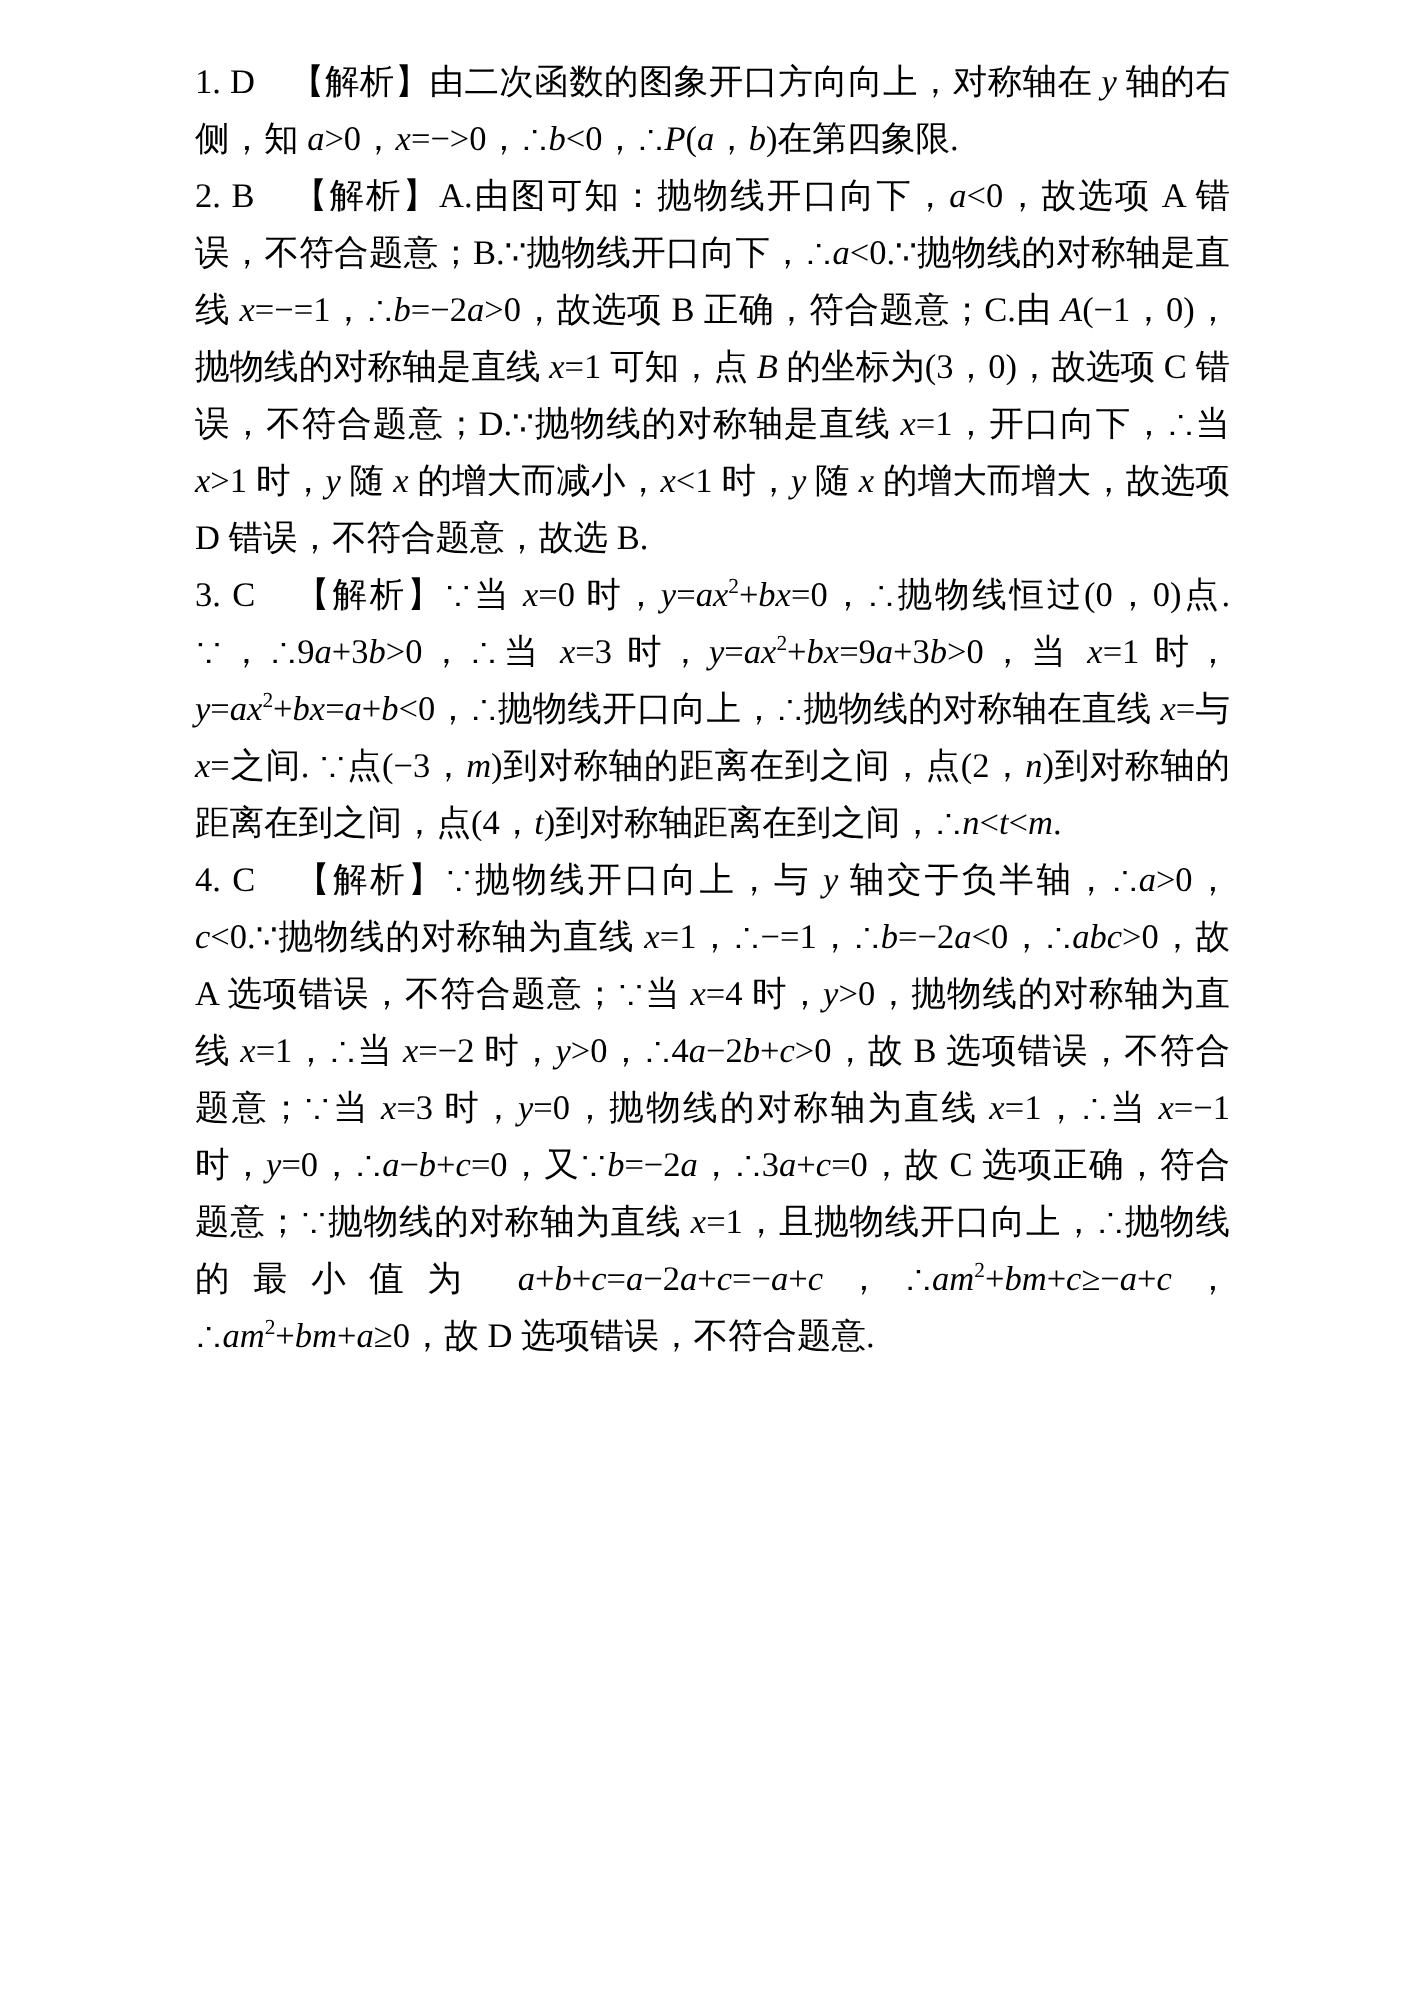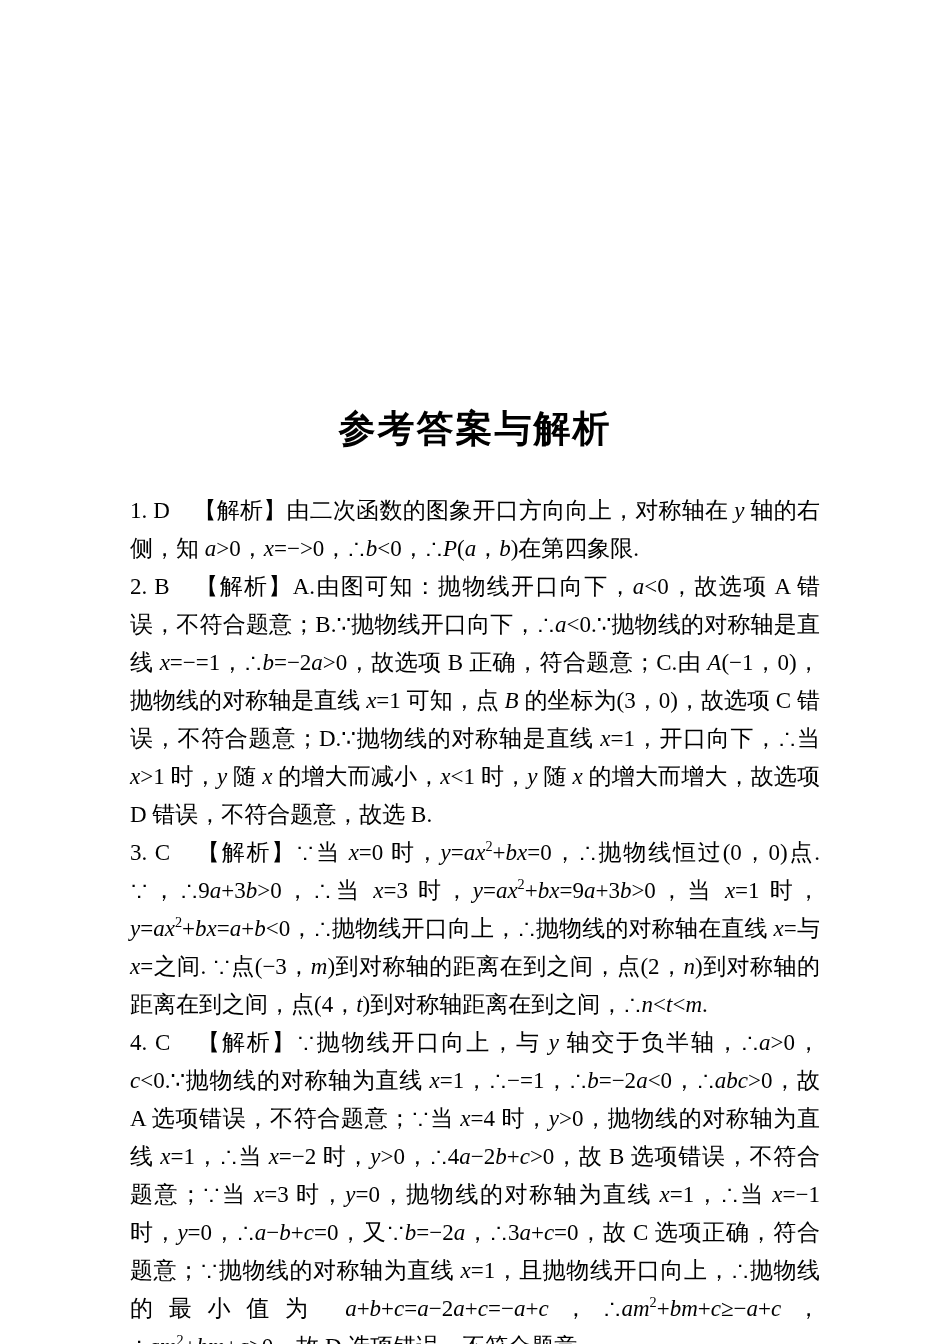--- a/index.html
+++ b/index.html
@@ -47,20 +47,19 @@
   sup {
     font-size: 0.62em;
     line-height: 0;
     vertical-align: super;
   }
 </style>
 </head>
 <body>
 
 <div class="page">
-  <h1 class="title">参考答案与解析</h1>
   <div class="content">
       <p class="para"><span>1. D　【解析】由二次函数的图象开口方向向上，对称轴在 </span><span class="var">y</span><span> 轴的右侧，知 </span><span class="var">a</span><span>&gt;0，</span><span class="var">x</span><span>=−&gt;0，∴</span><span class="var">b</span><span>&lt;0，∴</span><span class="var">P</span><span>(</span><span class="var">a</span><span>，</span><span class="var">b</span><span>)在第四象限.</span></p>
       <p class="para"><span>2. B　【解析】A.由图可知：抛物线开口向下，</span><span class="var">a</span><span>&lt;0，故选项 A 错误，不符合题意；B.∵抛物线开口向下，∴</span><span class="var">a</span><span>&lt;0.∵抛物线的对称轴是直线 </span><span class="var">x</span><span>=−=1，∴</span><span class="var">b</span><span>=−2</span><span class="var">a</span><span>&gt;0，故选项 B 正确，符合题意；C.由 </span><span class="var">A</span><span>(−1，0)，抛物线的对称轴是直线 </span><span class="var">x</span><span>=1 可知，点 </span><span class="var">B</span><span> 的坐标为(3，0)，故选项 C 错误，不符合题意；D.∵抛物线的对称轴是直线 </span><span class="var">x</span><span>=1，开口向下，∴当 </span><span class="var">x</span><span>&gt;1 时，</span><span class="var">y</span><span> 随 </span><span class="var">x</span><span> 的增大而减小，</span><span class="var">x</span><span>&lt;1 时，</span><span class="var">y</span><span> 随 </span><span class="var">x</span><span> 的增大而增大，故选项 D 错误，不符合题意，故选 B.</span></p>
       <p class="para"><span>3. C　【解析】∵当 </span><span class="var">x</span><span>=0 时，</span><span class="var">y</span><span>=</span><span class="var">ax</span><sup>2</sup><span>+</span><span class="var">bx</span><span>=0，∴抛物线恒过(0，0)点. ∵，∴9</span><span class="var">a</span><span>+3</span><span class="var">b</span><span>&gt;0，∴当 </span><span class="var">x</span><span>=3 时，</span><span class="var">y</span><span>=</span><span class="var">ax</span><sup>2</sup><span>+</span><span class="var">bx</span><span>=9</span><span class="var">a</span><span>+3</span><span class="var">b</span><span>&gt;0，当 </span><span class="var">x</span><span>=1 时，</span><span class="var">y</span><span>=</span><span class="var">ax</span><sup>2</sup><span>+</span><span class="var">bx</span><span>=</span><span class="var">a</span><span>+</span><span class="var">b</span><span>&lt;0，∴抛物线开口向上，∴抛物线的对称轴在直线 </span><span class="var">x</span><span>=与 </span><span class="var">x</span><span>=之间. ∵点(−3，</span><span class="var">m</span><span>)到对称轴的距离在到之间，点(2，</span><span class="var">n</span><span>)到对称轴的距离在到之间，点(4，</span><span class="var">t</span><span>)到对称轴距离在到之间，∴</span><span class="var">n</span><span>&lt;</span><span class="var">t</span><span>&lt;</span><span class="var">m</span><span>.</span></p>
       <p class="para"><span>4. C　【解析】∵抛物线开口向上，与 </span><span class="var">y</span><span> 轴交于负半轴，∴</span><span class="var">a</span><span>&gt;0，</span><span class="var">c</span><span>&lt;0.∵抛物线的对称轴为直线 </span><span class="var">x</span><span>=1，∴−=1，∴</span><span class="var">b</span><span>=−2</span><span class="var">a</span><span>&lt;0，∴</span><span class="var">abc</span><span>&gt;0，故 A 选项错误，不符合题意；∵当 </span><span class="var">x</span><span>=4 时，</span><span class="var">y</span><span>&gt;0，抛物线的对称轴为直线 </span><span class="var">x</span><span>=1，∴当 </span><span class="var">x</span><span>=−2 时，</span><span class="var">y</span><span>&gt;0，∴4</span><span class="var">a</span><span>−2</span><span class="var">b</span><span>+</span><span class="var">c</span><span>&gt;0，故 B 选项错误，不符合题意；∵当 </span><span class="var">x</span><span>=3 时，</span><span class="var">y</span><span>=0，抛物线的对称轴为直线 </span><span class="var">x</span><span>=1，∴当 </span><span class="var">x</span><span>=−1 时，</span><span class="var">y</span><span>=0，∴</span><span class="var">a</span><span>−</span><span class="var">b</span><span>+</span><span class="var">c</span><span>=0，又∵</span><span class="var">b</span><span>=−2</span><span class="var">a</span><span>，∴3</span><span class="var">a</span><span>+</span><span class="var">c</span><span>=0，故 C 选项正确，符合题意；∵抛物线的对称轴为直线 </span><span class="var">x</span><span>=1，且抛物线开口向上，∴抛物线的最小值为 </span><span class="var">a</span><span>+</span><span class="var">b</span><span>+</span><span class="var">c</span><span>=</span><span class="var">a</span><span>−2</span><span class="var">a</span><span>+</span><span class="var">c</span><span>=−</span><span class="var">a</span><span>+</span><span class="var">c</span><span>，∴</span><span class="var">am</span><sup>2</sup><span>+</span><span class="var">bm</span><span>+</span><span class="var">c</span><span>≥−</span><span class="var">a</span><span>+</span><span class="var">c</span><span>，∴</span><span class="var">am</span><sup>2</sup><span>+</span><span class="var">bm</span><span>+</span><span class="var">a</span><span>≥0，故 D 选项错误，不符合题意.</span></p>
     </div>
 </div>
 
 </body></html>

